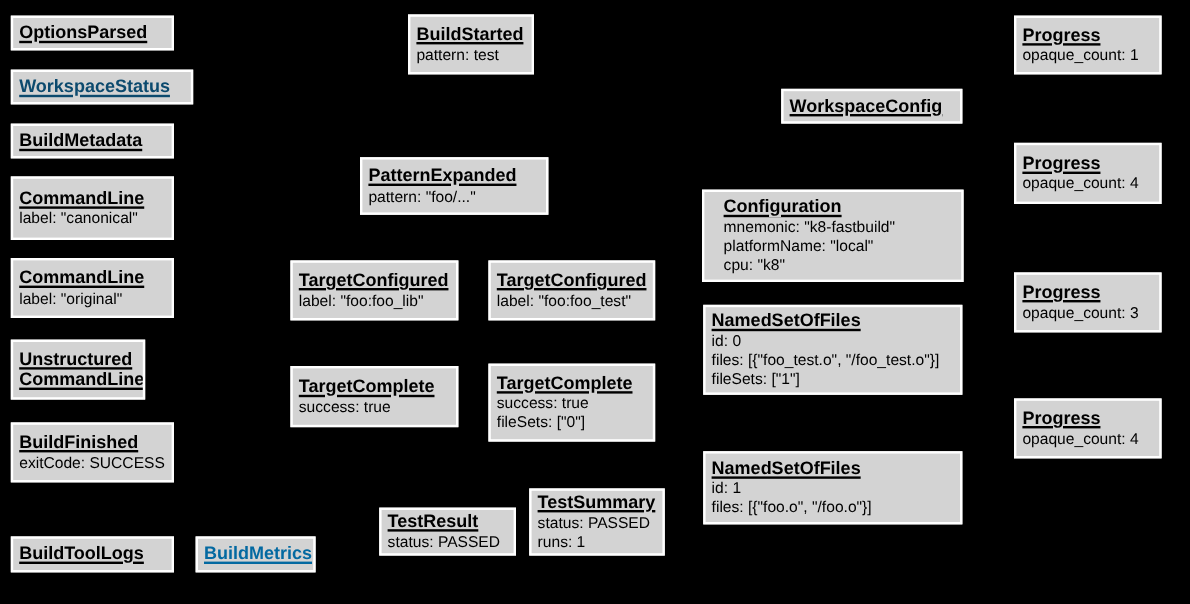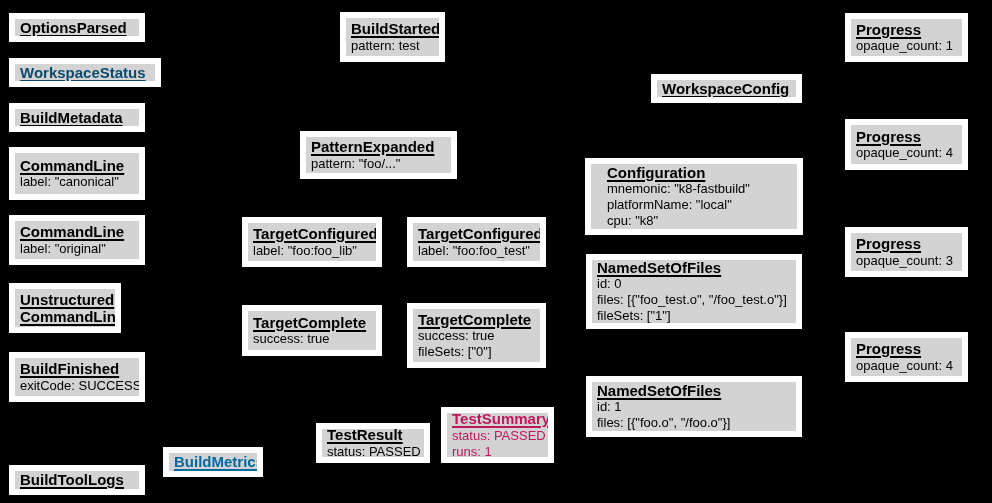--- a/index.html
+++ b/index.html
@@ -12,21 +12,21 @@
     position: relative;
     width: 992px;
     height: 503px;
     background: #000000;
     overflow: hidden;
   }
   .node {
     position: absolute;
     box-sizing: border-box;
     background: #d3d3d3;
-    border: 6px solid #b91c1c;
+    border: 2px solid #b91c1c;
     color: #000000;
     display: flex;
     flex-direction: column;
     justify-content: center;
     padding: 2px 5px;
     overflow: hidden;
   }
   .node-title {
     font-size: 15px;
     font-weight: bold;
@@ -63,21 +63,21 @@
       <div class="node-title">CommandLine</div>
       <div class="node-line">label: "original"</div>
     </div>
     <div class="node" style="left: 9px; top: 283px; width: 112px; height: 50px; background: rgb(211, 211, 211); border-color: rgb(255, 255, 255); color: rgb(0, 0, 0);">
       <div class="node-title">Unstructured CommandLine</div>
     </div>
     <div class="node" style="left: 9px; top: 352px; width: 136px; height: 50px; background: rgb(211, 211, 211); border-color: rgb(255, 255, 255); color: rgb(0, 0, 0);">
       <div class="node-title">BuildFinished</div>
       <div class="node-line">exitCode: SUCCESS</div>
     </div>
-    <div class="node" style="left: 9px; top: 465px; width: 136px; height: 30px; background: rgb(211, 211, 211); border-color: rgb(255, 255, 255); color: rgb(0, 0, 0);">
+    <div class="node" style="left: 9px; top: 447px; width: 136px; height: 30px; background: rgb(211, 211, 211); border-color: rgb(255, 255, 255); color: rgb(0, 0, 0);">
       <div class="node-title">BuildToolLogs</div>
     </div>
     <div class="node" style="left: 163px; top: 447px; width: 100px; height: 30px; background: rgb(211, 211, 211); border-color: rgb(255, 255, 255); color: #0369a1;">
       <div class="node-title">BuildMetrics</div>
     </div>
     <div class="node" style="left: 300px; top: 12px; width: 105px; height: 50px; background: rgb(211, 211, 211); border-color: rgb(255, 255, 255); color: rgb(0, 0, 0); margin-left: 40px;">
       <div class="node-title">BuildStarted</div>
       <div class="node-line">pattern: test</div>
     </div>
     <div class="node" style="left: 300px; top: 115px; width: 157px; height: 48px; background: rgb(211, 211, 211); border-color: rgb(255, 255, 255); color: rgb(0, 0, 0); margin-top: 16px;">
@@ -98,21 +98,21 @@
     </div>
     <div class="node" style="left: 407px; top: 303px; width: 139px; height: 65px; background: rgb(211, 211, 211); border-color: rgb(255, 255, 255); color: rgb(0, 0, 0);">
       <div class="node-title">TargetComplete</div>
       <div class="node-line">success: true</div>
       <div class="node-line">fileSets: ["0"]</div>
     </div>
     <div class="node" style="left: 316px; top: 423px; width: 114px; height: 40px; background: rgb(211, 211, 211); border-color: rgb(255, 255, 255); color: rgb(0, 0, 0);">
       <div class="node-title">TestResult</div>
       <div class="node-line">status: PASSED</div>
     </div>
-    <div class="node" style="left: 441px; top: 407px; width: 113px; height: 56px; background: rgb(211, 211, 211); border-color: rgb(255, 255, 255); color: #be185d;">
+    <div class="node" style="left: 441px; top: 407px; width: 113px; height: 56px; background: rgb(211, 211, 211); border-color: rgb(255, 255, 255); color: #000000;">
       <div class="node-title">TestSummary</div>
       <div class="node-line">status: PASSED</div>
       <div class="node-line">runs: 1</div>
     </div>
     <div class="node" style="left: 651px; top: 74px; width: 151px; height: 29px; background: rgb(211, 211, 211); border-color: rgb(255, 255, 255); color: rgb(0, 0, 0);">
       <div class="node-title">WorkspaceConfig</div>
     </div>
     <div class="node" style="left: 585px; top: 158px; width: 218px; height: 77px; background: rgb(211, 211, 211); border-color: rgb(255, 255, 255); color: rgb(0, 0, 0); padding-left: 16px;">
       <div class="node-title">Configuration</div>
       <div class="node-line">mnemonic: "k8-fastbuild"</div>

